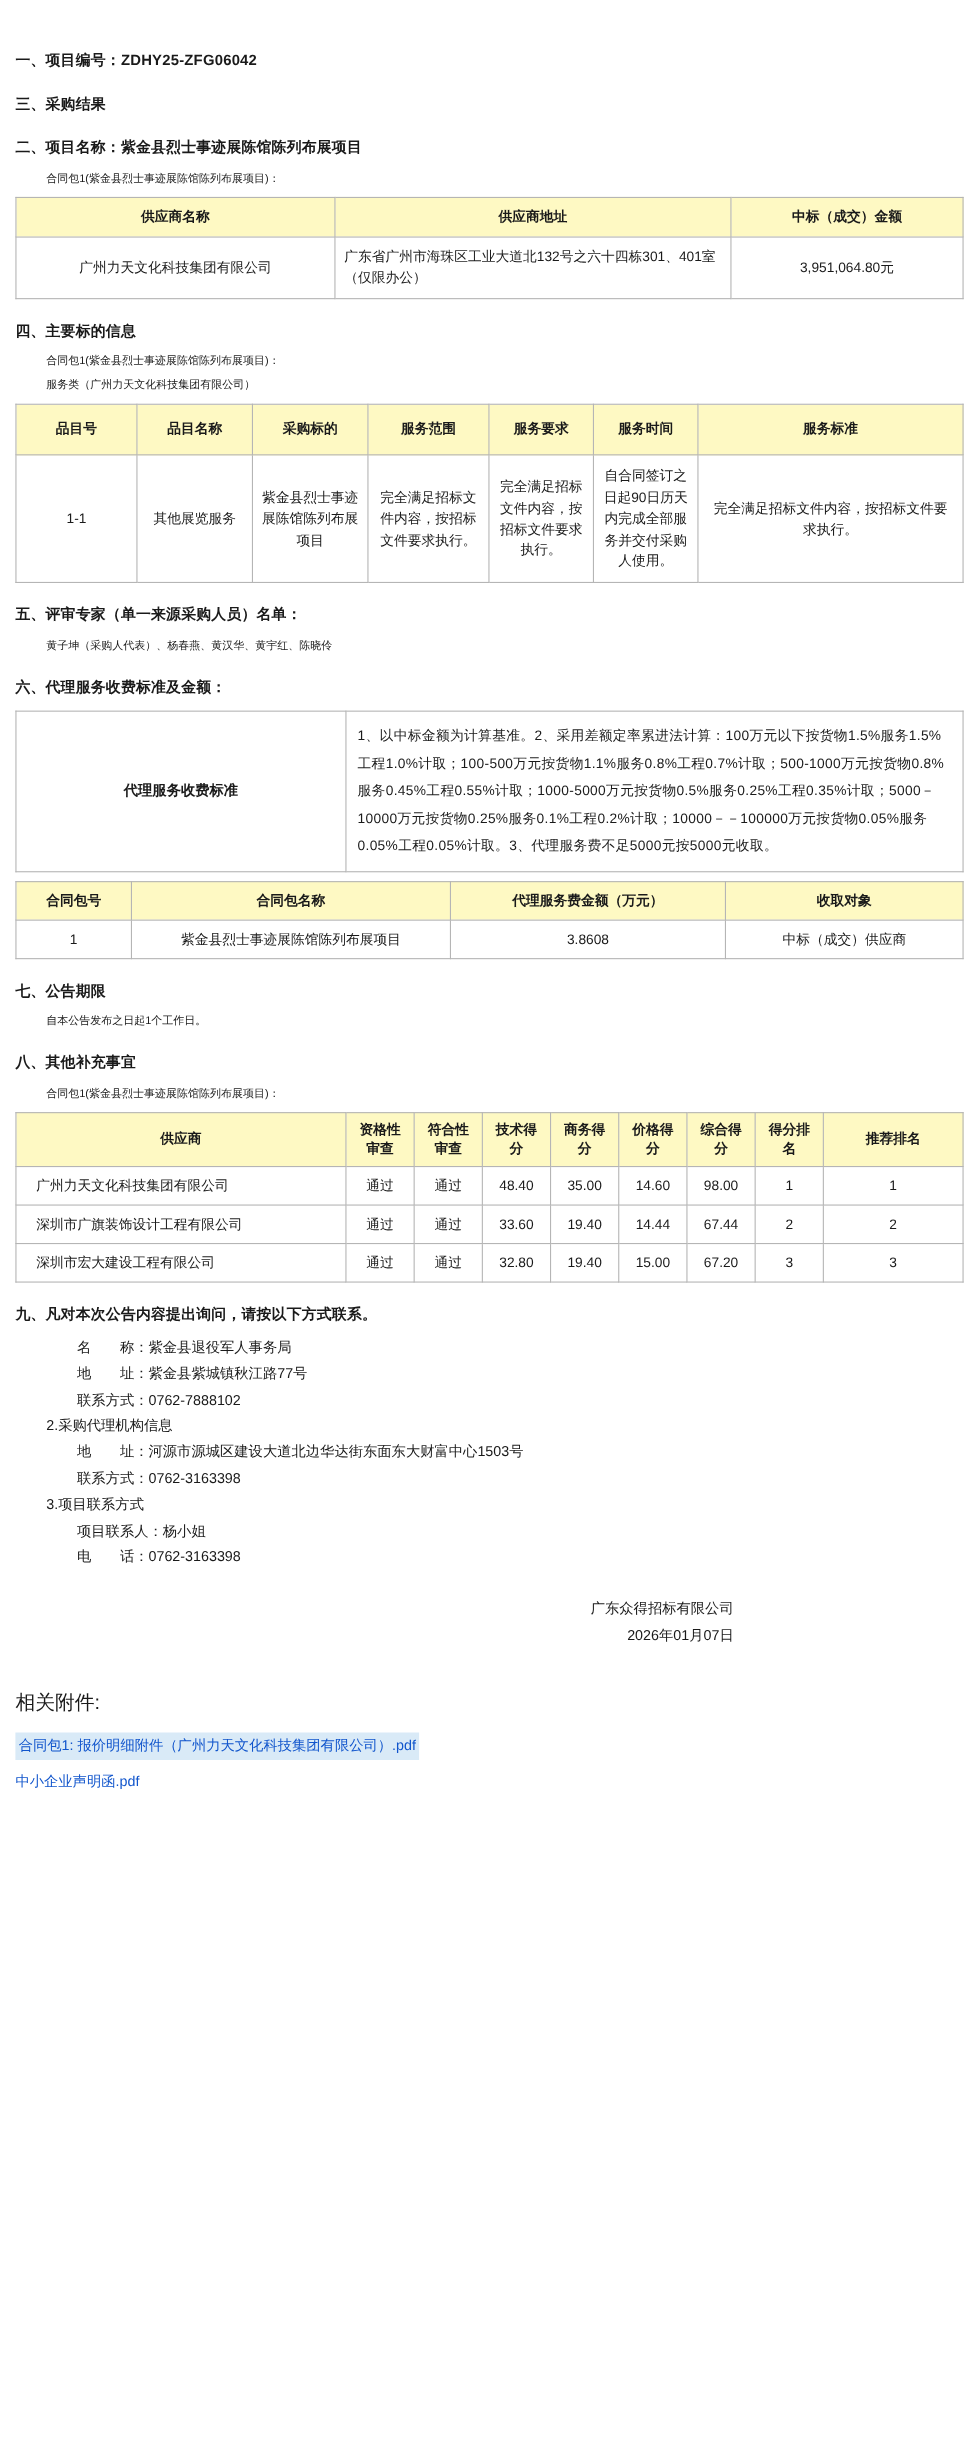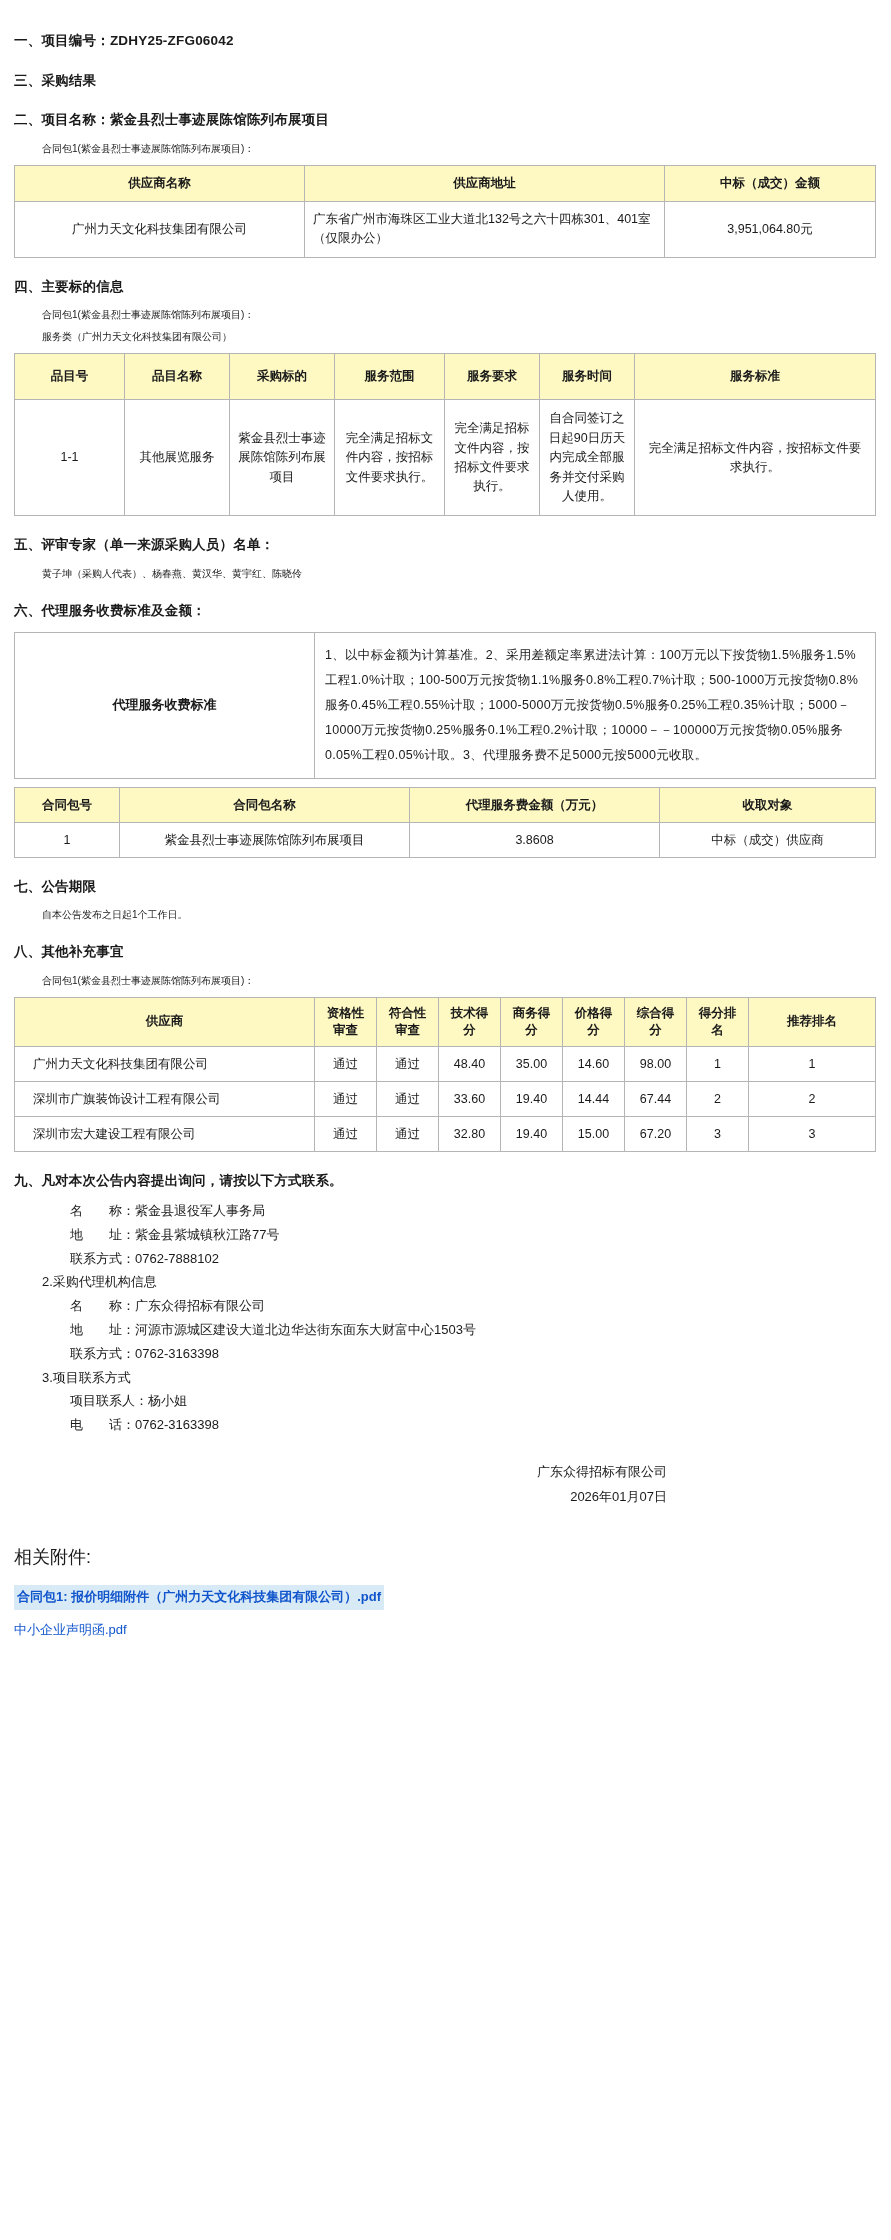--- a/index.html
+++ b/index.html
@@ -9,21 +9,21 @@
   }
   body {
     width: 891px;
     font-family: "Liberation Sans", sans-serif;
     font-size: 13px;
     color: #1a1a1a;
     line-height: 1.6;
   }
   .page {
     width: 705px;
-    padding: 22px 14px 30px 14px;
+    padding: 36px 14px 30px 14px;
   }
   .sec-title {
     font-weight: bold;
     font-size: 13.5px;
     margin: 18px 0 10px 0;
     letter-spacing: 0.2px;
   }
   .sec-title.first { margin-top: 8px; }
   .para {
     margin: 6px 0 6px 28px;
@@ -90,21 +90,20 @@
     display: block;
     color: #1155cc;
     font-size: 13px;
     margin: 5px 0;
     text-decoration: none;
   }
   .attach-link.hl {
     background: #d9eaf7;
     display: inline-block;
     padding: 2px 3px;
-    font-weight: bold;
   }
 </style>
 </head>
 <body>
 
 <div class="page">
 
   
   <div class="sec-title first">一、项目编号：ZDHY25-ZFG06042</div>
 
@@ -259,23 +258,20 @@
     </div>
     <div class="contact-item lvl2">
       <span class="lbl">地　　址：</span><span>紫金县紫城镇秋江路77号</span>
     </div>
     <div class="contact-item lvl2">
       <span class="lbl">联系方式：</span><span>0762-7888102</span>
     </div>
 
     <div class="contact-item">2.采购代理机构信息</div>
     <div class="contact-item lvl2">
-      <span class="lbl">名　　称：</span><span>广东众得招标有限公司</span>
-    </div>
-    <div class="contact-item lvl2">
       <span class="lbl">地　　址：</span><span>河源市源城区建设大道北边华达街东面东大财富中心1503号</span>
     </div>
     <div class="contact-item lvl2">
       <span class="lbl">联系方式：</span><span>0762-3163398</span>
     </div>
 
     <div class="contact-item">3.项目联系方式</div>
     <div class="contact-item lvl2">
       <span class="lbl">项目联系人：</span><span>杨小姐</span>
     </div>

